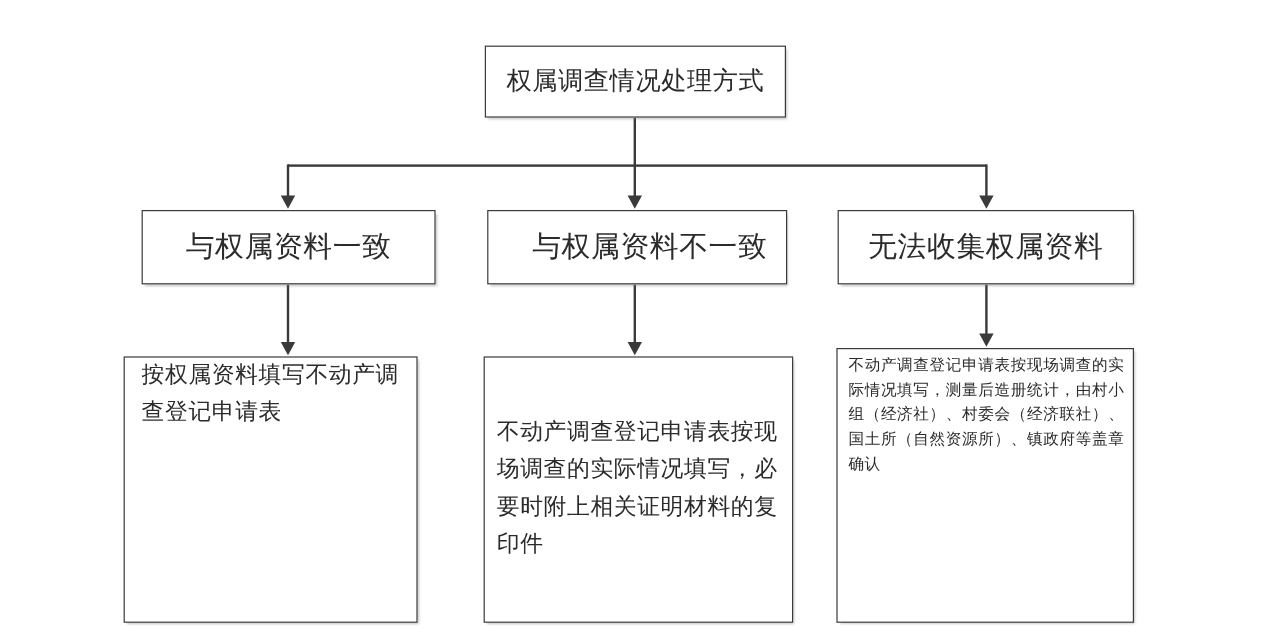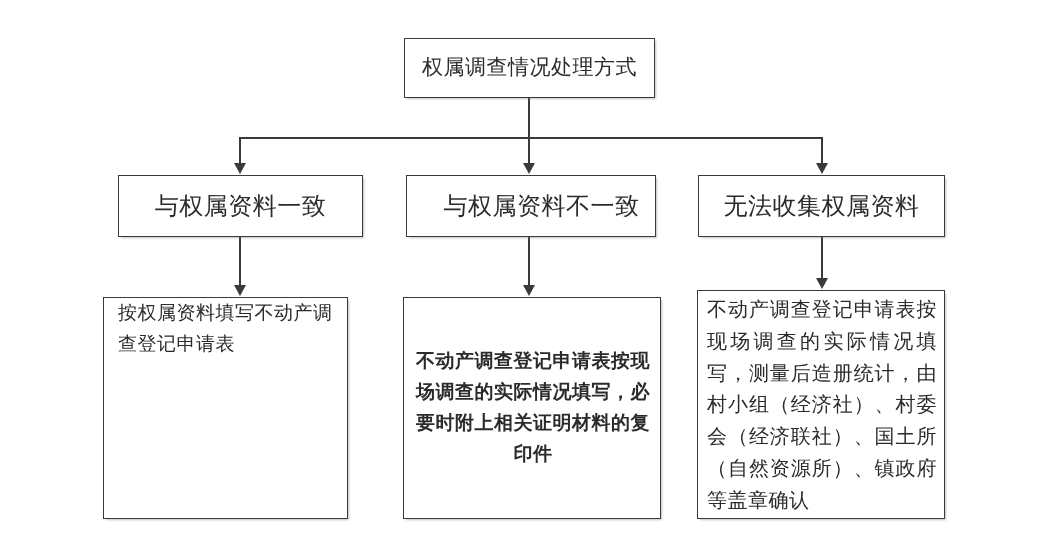--- a/index.html
+++ b/index.html
@@ -84,37 +84,37 @@
   #node-action-2 {
     left: 403px;
     top: 297px;
     width: 258px;
     height: 222px;
     display: flex;
     align-items: center;
     justify-content: flex-start;
     padding: 0 8px 0 10px;
   }
-  #node-action-2 .txt { text-align: center; font-weight: bold; }
+  #node-action-2 .txt { text-align: left; }
 
   #node-action-3 {
     left: 697px;
     top: 290px;
     width: 248px;
     height: 229px;
     display: flex;
     align-items: flex-start;
     justify-content: flex-start;
     padding: 3px 7px 0 9px;
   }
   #node-action-3 .txt {
     text-align: justify;
     text-align-last: left;
     text-justify: inter-character;
-    font-size: 20px;
+    font-size: 13px;
     line-height: 1.59;
   }
 
   
   .line {
     position: absolute;
     background: #3a3a3a;
   }
   .vline { width: 2px; }
   .hline { height: 2px; }

